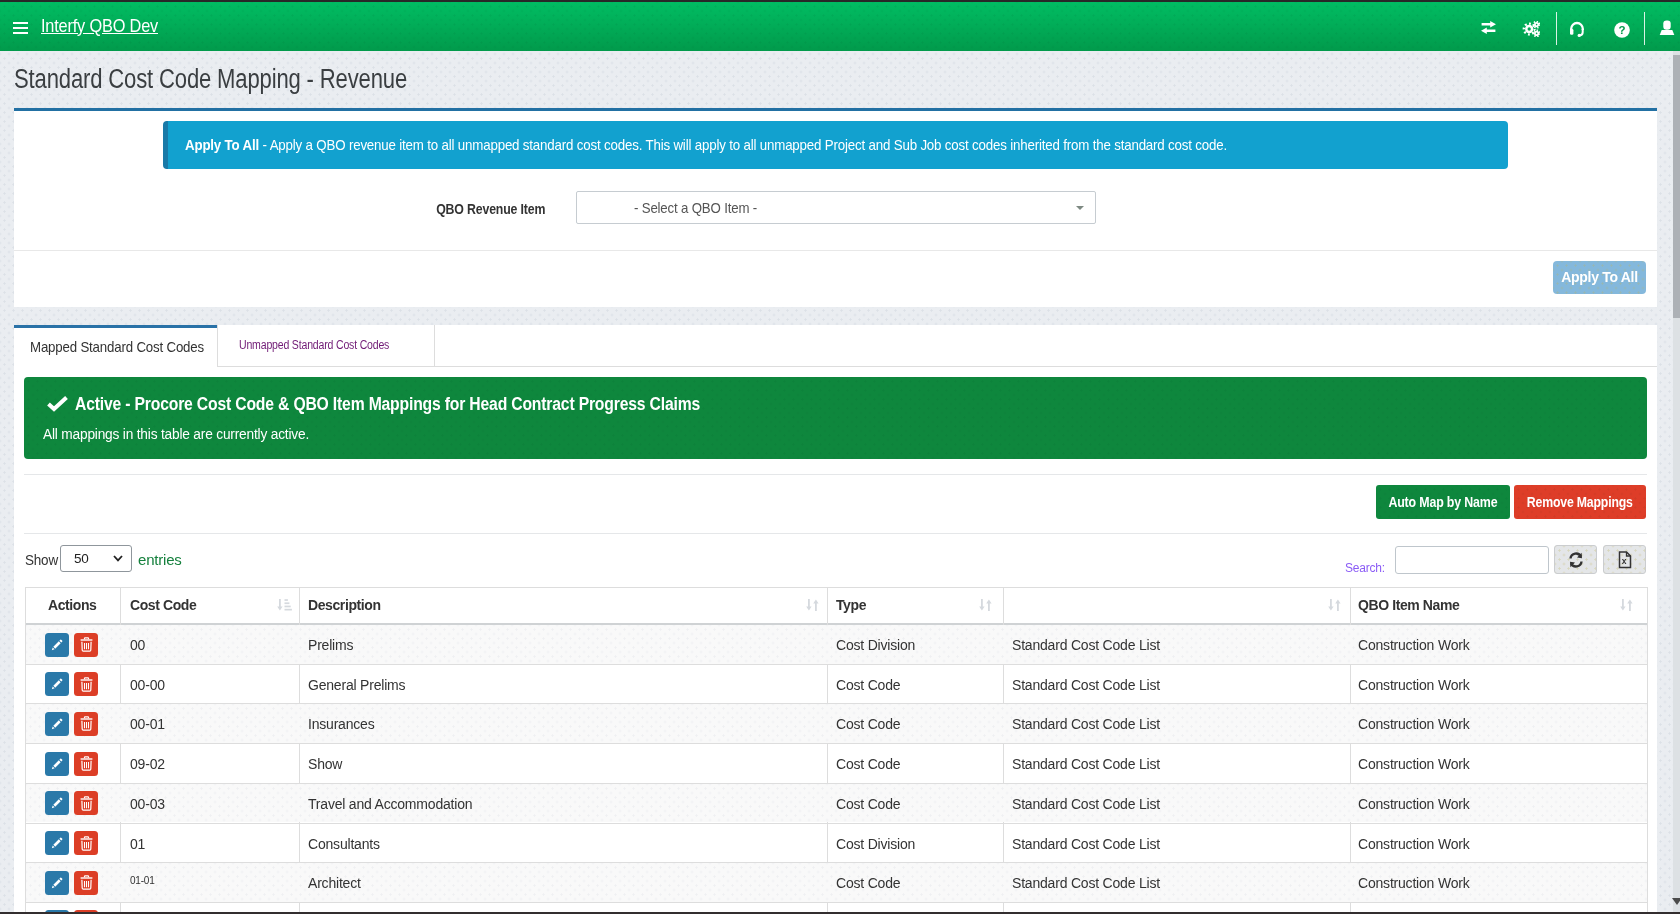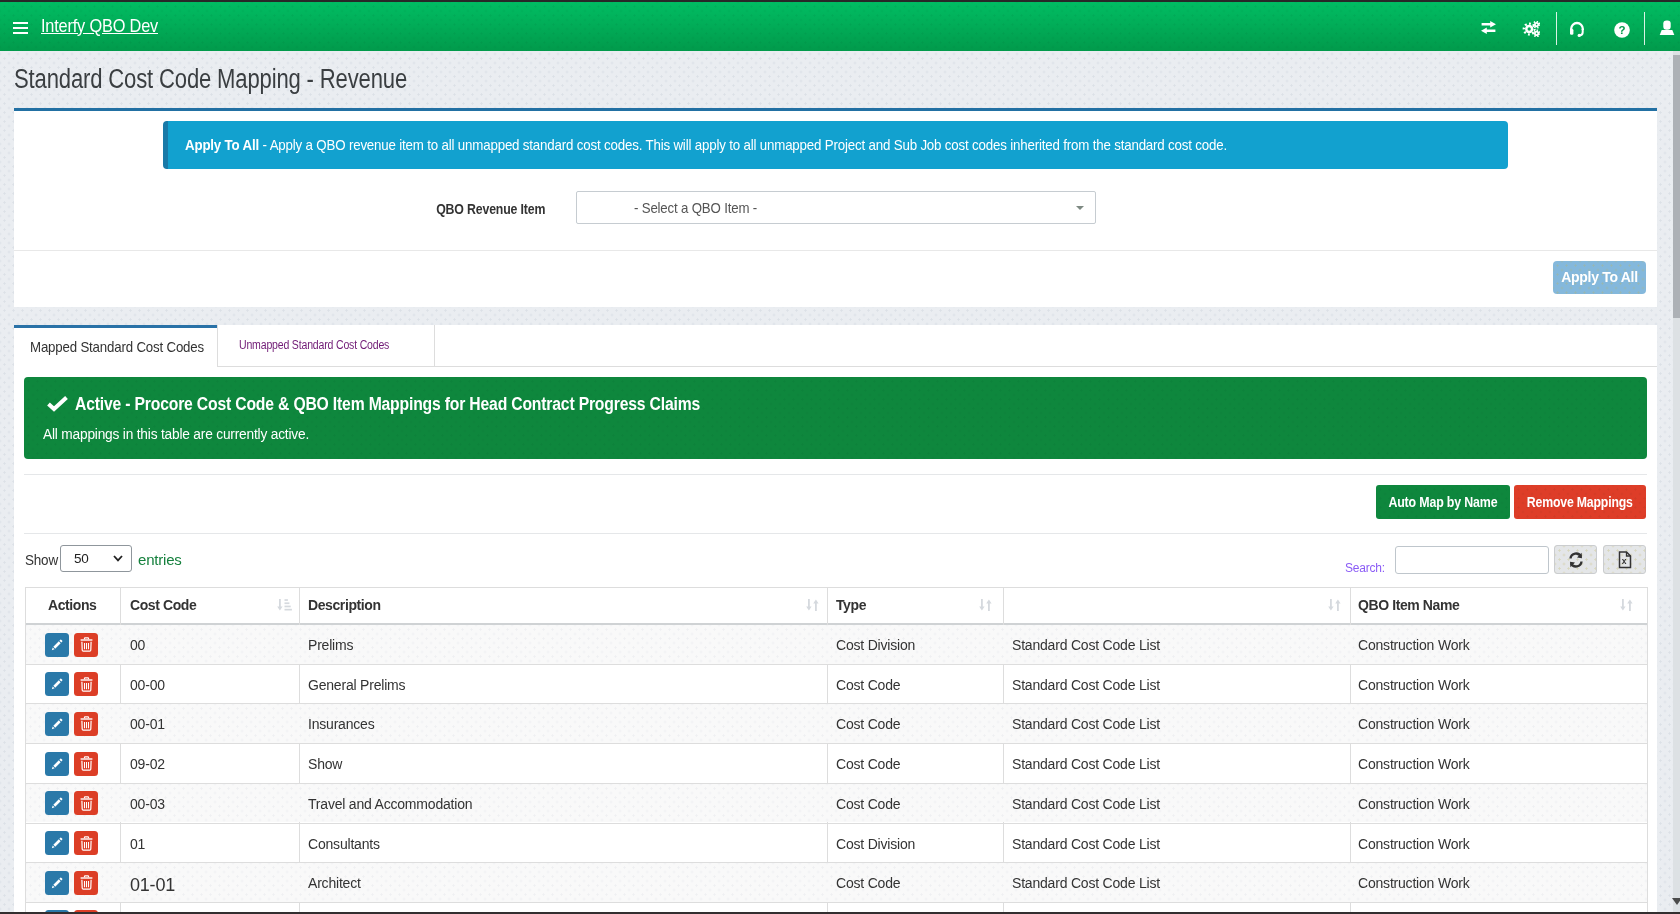--- a/index.html
+++ b/index.html
@@ -331,21 +331,21 @@
     <div class="abs" style="left:74px;top:870.7px;width:24px;height:24px;background:#dc3e26;border-radius:3.5px;overflow:hidden;">
       <svg style="position:absolute;left:5.5px;top:4.5px;" width="13" height="15" viewBox="0 0 13 15">
         <rect x="0.6" y="2.3" width="11.8" height="1.4" fill="#fff"></rect>
         <path d="M4.4 2.3 L4.4 1.6 Q4.4 0.9 5.1 0.9 L7.9 0.9 Q8.6 0.9 8.6 1.6 L8.6 2.3" stroke="#fff" stroke-width="1.1" fill="none"></path>
         <path d="M1.9 4.7 L2.2 13 Q2.2 14.1 3.3 14.1 L9.7 14.1 Q10.8 14.1 10.8 13 L11.1 4.7" stroke="#fff" stroke-width="1.2" fill="none"></path>
         <line x1="4.5" y1="6" x2="4.5" y2="12.2" stroke="#fff" stroke-width="1.05"></line>
         <line x1="6.5" y1="6" x2="6.5" y2="12.2" stroke="#fff" stroke-width="1.05"></line>
         <line x1="8.5" y1="6" x2="8.5" y2="12.2" stroke="#fff" stroke-width="1.05"></line>
       </svg>
     </div>
-    <div class="abs" style="left:130px;top:875.2px;font-size:18px;color:#333;">01-01</div>
+    <div class="abs" style="left:130px;top:875.2px;font-size:10px;color:#333;">01-01</div>
     <div class="abs" style="left:308px;top:875.2px;font-size:14px;color:#333;">Architect</div>
     <div class="abs" style="left:836px;top:875.2px;font-size:14px;color:#333;">Cost Code</div>
     <div class="abs" style="left:1012px;top:875.2px;font-size:14px;color:#333;">Standard Cost Code List</div>
     <div class="abs" style="left:1358px;top:875.2px;font-size:14px;color:#333;">Construction Work</div>
     <div class="abs" style="left:45px;top:910.4000000000001px;width:24px;height:24px;background:#2a79a9;border-radius:3.5px;overflow:hidden;"></div>
     <div class="abs" style="left:74px;top:910.4000000000001px;width:24px;height:24px;background:#dc3e26;border-radius:3.5px;overflow:hidden;"></div>
   </div>
 
 <div class="abs" style="left:1673px;top:51px;width:7px;height:863px;background:#dde1e4;"></div>
 <div class="abs" style="left:1673px;top:55px;width:7px;height:263px;background:#adb1b6;"></div>

